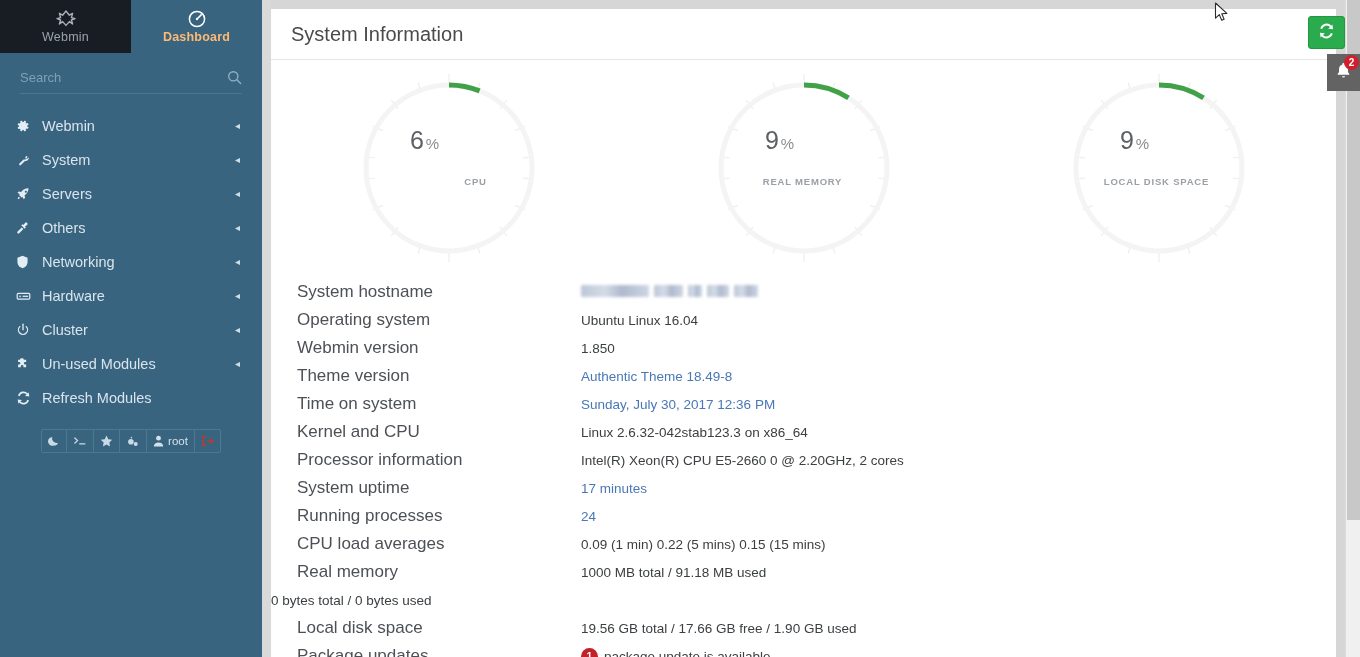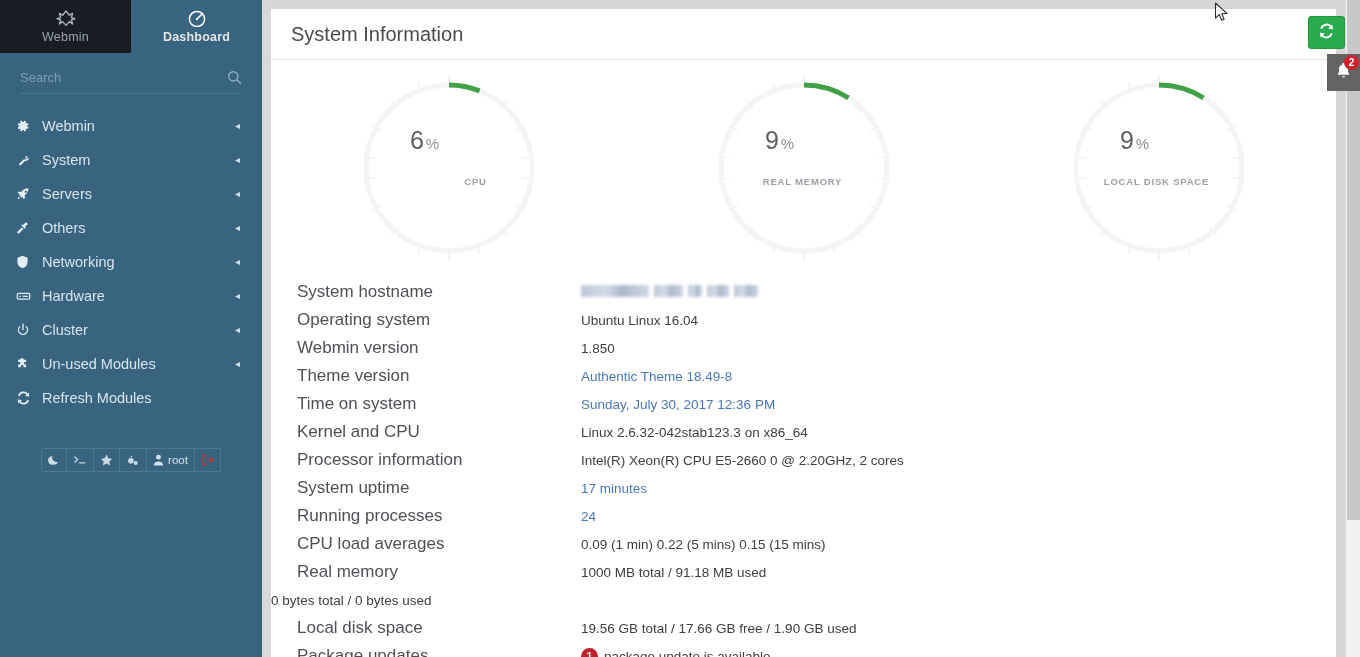--- a/index.html
+++ b/index.html
@@ -21,21 +21,21 @@
   }
   .sb-gap { width: 9px; height: 657px; background: #d9d9d9; flex: 0 0 9px; }
 
   .tabs { display: flex; height: 53px; flex: 0 0 53px; }
   .tab {
     flex: 1 1 0; display: flex; flex-direction: column;
     align-items: center; justify-content: center;
     gap: 2px; cursor: pointer;
   }
   .tab-webmin { background: #181d23; color: #8d969e; }
-  .tab-dash { background: #38647f; color: #e5e5e5; }
+  .tab-dash { background: #38647f; color: #fdba74; }
   .tab-icon { height: 18px; display:flex; align-items:center; justify-content:center; }
   .tab-icon svg { display:block; }
   .tab-label { font-size: 12.5px; font-weight: bold; letter-spacing: .2px; }
   .tab-webmin .tab-label { font-weight: normal; color:#9aa3ab; }
 
   .search-wrap { padding: 9px 20px 0 20px; height: 44px; flex:0 0 44px; position: relative; }
   .search-row {
     display: flex; align-items: center;
     border-bottom: 1px solid #4c7590;
     height: 32px;
@@ -57,21 +57,21 @@
   .nav-ico {
     width: 26px; flex: 0 0 26px; display:flex; align-items:center;
     color: #e3edf4; font-size: 13px;
   }
   .nav-ico svg { display:block; }
   .nav-label { flex: 1 1 auto; }
   .nav-caret { color:#cfdde7; font-size: 10px; line-height:1; }
 
   .sb-tools {
     display: flex; align-items: center; justify-content: center;
-    margin-top: 33px; padding: 0 14px;
+    margin-top: 14px; padding: 0 14px;
   }
   .tool-group { display: flex; border: 1px solid #4e7891; border-radius: 2px; overflow: hidden; }
   .tool {
     height: 22px; min-width: 25px; padding: 0 6px;
     display: flex; align-items: center; justify-content: center; gap:4px;
     border-right: 1px solid #4e7891;
     color: #c9dae6; font-size: 11px; cursor: pointer;
   }
   .tool:last-child { border-right: none; }
   .tool-user { color: #d3e1ea; font-size: 11.5px; }

